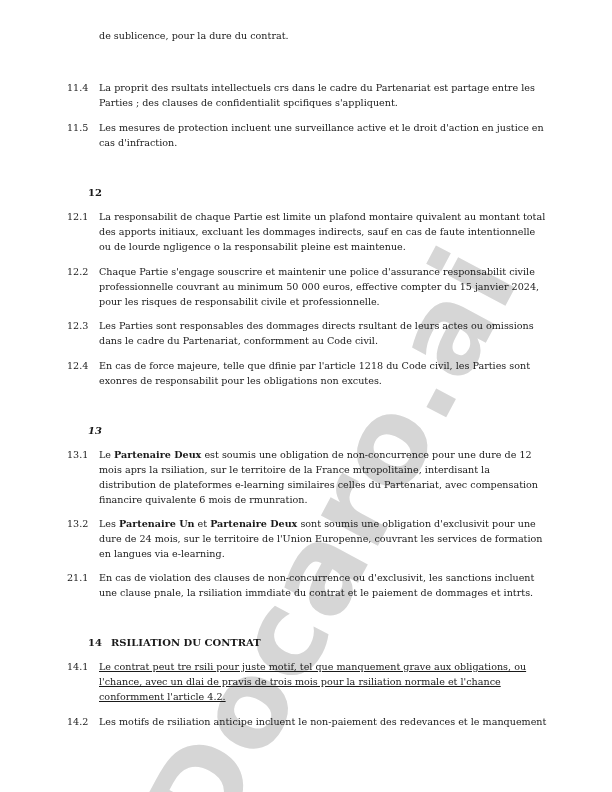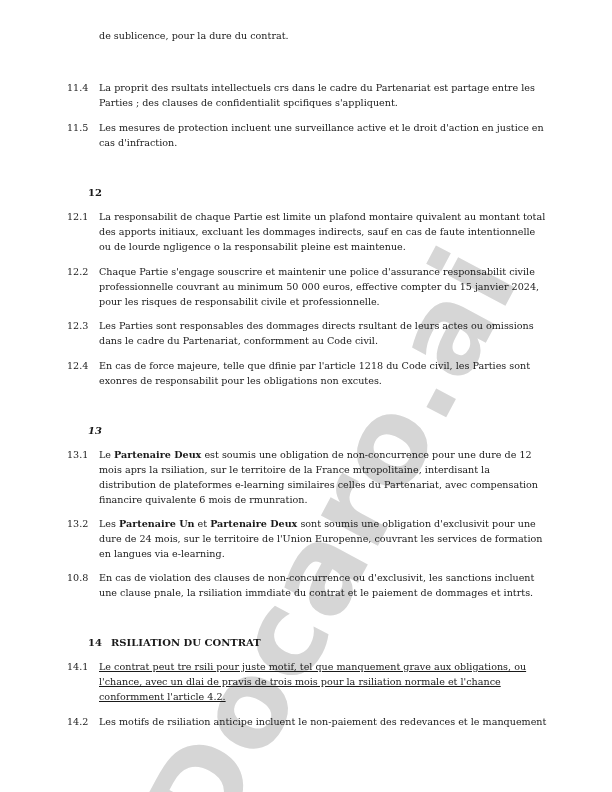--- a/index.html
+++ b/index.html
@@ -136,21 +136,21 @@
       <span class="num">13.1</span>
       <div class="text"><span>Le </span><b>Partenaire Deux</b><span> est soumis  une obligation de non-concurrence pour une dure de 12 mois aprs la rsiliation, sur le territoire de la France mtropolitaine, interdisant la distribution de plateformes e-learning similaires  celles du Partenariat, avec compensation financire quivalente  6 mois de rmunration.</span></div>
     </div>
 
     <div class="clause" style="top:516px;">
       <span class="num">13.2</span>
       <div class="text"><span>Les </span><b>Partenaire Un</b><span> et </span><b>Partenaire Deux</b><span> sont soumis  une obligation d'exclusivit pour une dure de 24 mois, sur le territoire de l'Union Europenne, couvrant les services de formation en langues via e-learning.</span></div>
     </div>
 
     <div class="clause" style="top:570px;">
-      <span class="num">10.8</span>
+      <span class="num">21.1</span>
       <div class="text">En cas de violation des clauses de non-concurrence ou d'exclusivit, les sanctions incluent une clause pnale, la rsiliation immdiate du contrat et le paiement de dommages et intrts.</div>
     </div>
 
     <div class="heading" style="top:635px;">
       <span class="hnum">14</span>
       <span class="htext">RSILIATION DU CONTRAT</span>
     </div>
 
     <div class="clause" style="top:659px;text-decoration:underline;">
       <span class="num">14.1</span>

